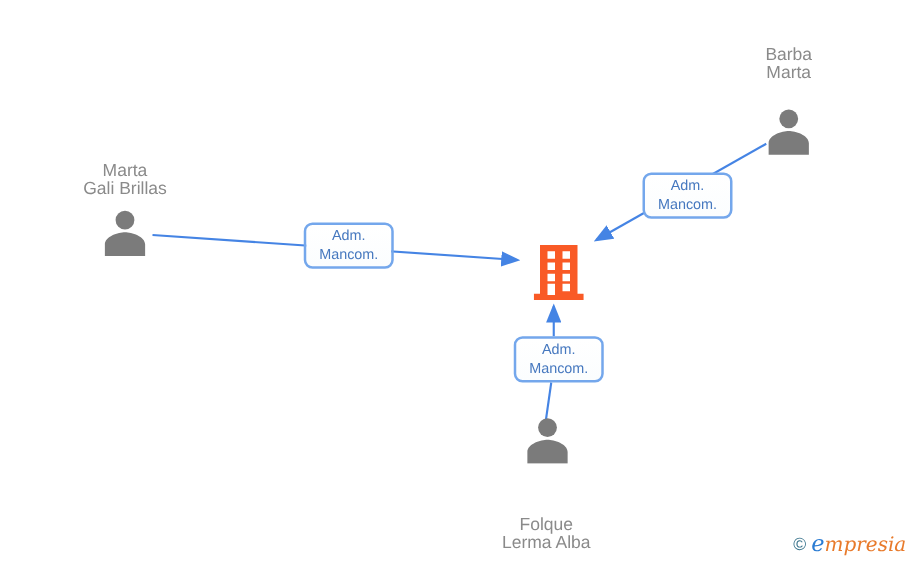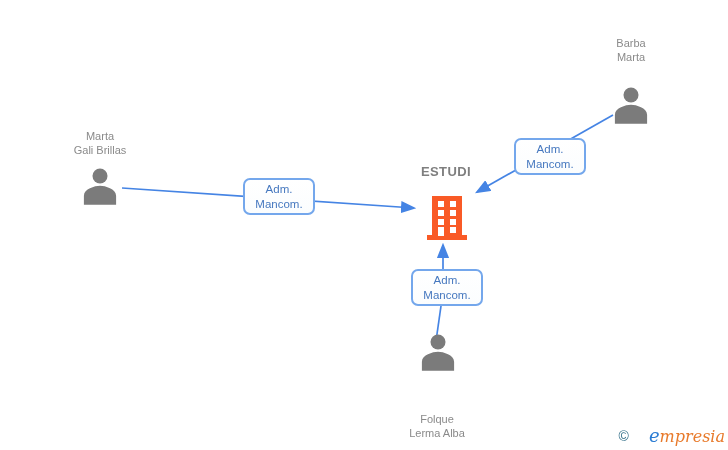--- a/index.html
+++ b/index.html
@@ -22,21 +22,21 @@
     overflow:hidden;
     font-family:"Liberation Sans", sans-serif;
   }
   .links{position:absolute;left:0;top:0;z-index:1;}
   .arrow-line{stroke:var(--arrow-blue);stroke-width:1.7;fill:none;}
   .arrow-head{fill:var(--arrow-blue);}
 
   .name-label{
     position:absolute;z-index:3;
     width:124px;text-align:center;
-    font-size:11px;line-height:14px;
+    font-size:14px;line-height:14px;
     color:var(--name-text-gray);
   }
   .person-icon{position:absolute;z-index:3;}
   .person-icon path, .person-icon circle{fill:var(--person-gray);}
 
   .company-label{
     position:absolute;z-index:3;
     width:120px;text-align:center;
     font-size:13px;line-height:14.5px;
     font-weight:bold;letter-spacing:0.4px;
@@ -64,21 +64,21 @@
     right:3px;bottom:4px;
     white-space:nowrap;
   }
   .watermark .copy{
     color:var(--watermark-copyright);
     font-size:14px;vertical-align:1px;
     margin-right:4px;
   }
   .watermark .brand{
     font-family:"DejaVu Serif", serif;
-    font-style:italic;font-size:16px;margin-left:16px;
+    font-style:italic;font-size:16px;
   }
   .watermark .brand-e{color:var(--watermark-e-blue);font-size:18px;}
   .watermark .brand-rest{color:var(--watermark-rest-orange);}
 </style>
 </head>
 <body>
 
 <div class="stage">
 
   <svg class="links" width="728" height="450" viewBox="0 0 728 450">
@@ -114,21 +114,20 @@
   <svg class="person-icon" style="left:417px;top:332px;" width="42" height="39" viewBox="0 0 24 22">
     <circle cx="12" cy="5.6" r="4.3"></circle>
     <path d="M12 11.2c-3 0-9.2 1.9-9.2 5.6 V22 h18.4 v-5.2 c0-3.7-6.2-5.6-9.2-5.6 z"></path>
   </svg>
   <div class="name-label" style="left:375px;top:374px;margin-top:38px;">
     <div>Folque</div>
     <div>Lerma Alba</div>
   </div>
 
   <div class="company-label" style="left:386px;top:165px;">
-    <div>ESTUDI</div>
   </div>
   <svg class="building-icon" style="left:427px;top:196px;" width="40" height="44" viewBox="0 0 40 44">
     <rect class="solid" x="5" y="0" width="30" height="40"></rect>
     <rect class="solid" x="0" y="39" width="40" height="5"></rect>
     <rect class="win" x="11" y="5" width="6" height="6"></rect>
     <rect class="win" x="23" y="5" width="6" height="6"></rect>
     <rect class="win" x="11" y="14" width="6" height="6"></rect>
     <rect class="win" x="23" y="14" width="6" height="6"></rect>
     <rect class="win" x="11" y="23" width="6" height="6"></rect>
     <rect class="win" x="23" y="23" width="6" height="6"></rect>

